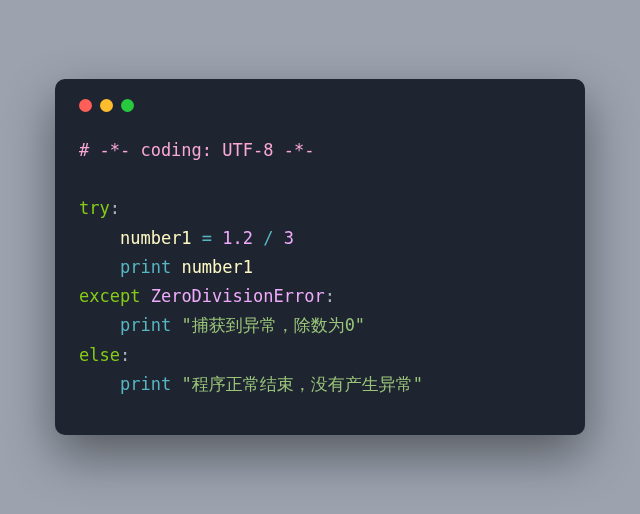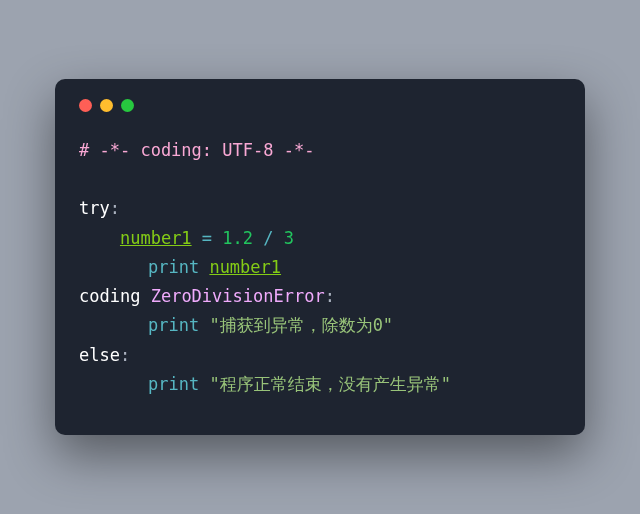--- a/index.html
+++ b/index.html
@@ -34,41 +34,41 @@
   .yellow { background: #ffbd2e; }
   .green  { background: #27c93f; }
   pre.code {
     margin: 0;
     font-size: 17px;
     line-height: 1.72;
     white-space: pre;
     color: #cbd5e1;
   }
   .c-comment { color: #f9a8d4; }
-  .c-key     { color: #ffffff; }
-  .c-var     { color: #84cc16; text-decoration: underline; }
+  .c-key     { color: #84cc16; }
+  .c-var     { color: #fef9c3; }
   .c-op      { color: #56b6c2; }
-  .c-num     { color: #22c55e; }
-  .c-builtin { color: #56b6c2; margin-left: 28px; }
+  .c-num     { color: #f0abfc; }
+  .c-builtin { color: #56b6c2; }
   .c-type    { color: #f0abfc; }
   .c-str     { color: #98c379; }
   .c-plain   { color: #abb2bf; }
 </style>
 </head>
 <body>
 
 <div class="window">
   <div class="traffic">
     <div class="dot red"></div>
     <div class="dot yellow"></div>
     <div class="dot green"></div>
   </div>
 
 <pre class="code"><span class="c-comment"># -*- coding: UTF-8 -*-</span>
 
 <span class="c-key">try</span><span class="c-plain">:</span>
 <span>    </span><span class="c-var">number1</span><span class="c-op"> = </span><span class="c-num">1.2</span><span class="c-op"> / </span><span class="c-num">3</span>
 <span>    </span><span class="c-builtin">print</span><span> </span><span class="c-var">number1</span>
-<span class="c-key">coding</span><span> </span><span class="c-type">ZeroDivisionError</span><span class="c-plain">:</span>
+<span class="c-key">except</span><span> </span><span class="c-type">ZeroDivisionError</span><span class="c-plain">:</span>
 <span>    </span><span class="c-builtin">print</span><span> </span><span class="c-str">"捕获到异常，除数为0"</span>
 <span class="c-key">else</span><span class="c-plain">:</span>
 <span>    </span><span class="c-builtin">print</span><span> </span><span class="c-str">"程序正常结束，没有产生异常"</span></pre>
 </div>
 
 </body></html>

